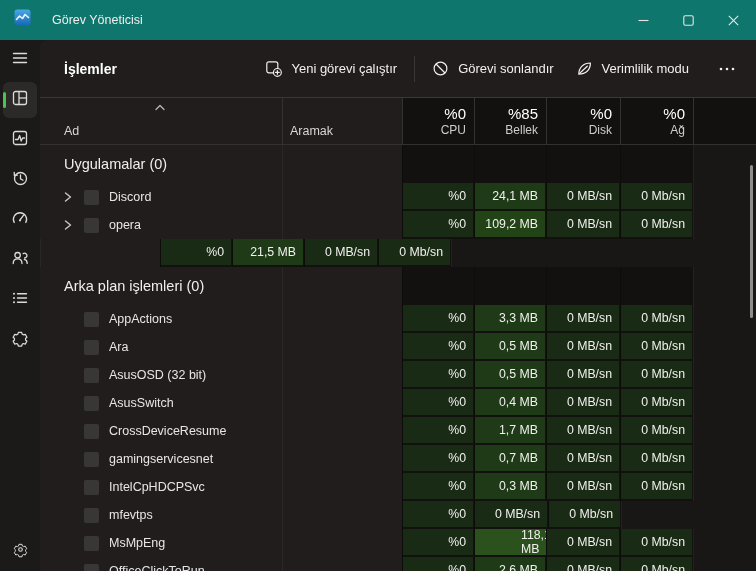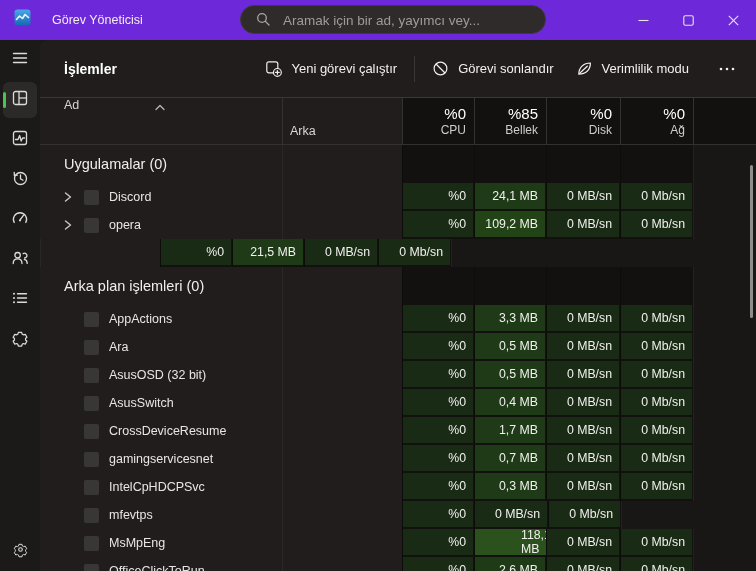--- a/index.html
+++ b/index.html
@@ -2,21 +2,21 @@
 <html style="--accent: #4cc254; --heat-base: #1a2b15; --heat-mem: #1e3a17; --heat-mem-mid: #224316; --heat-mem-high: #2b511c;"><head>
 <meta charset="utf-8">
 <style>
   html,body{margin:0;padding:0;background:#000;}
   .window{
     position:relative;width:756px;height:571px;overflow:hidden;
     background:#1c1a19;font-family:"Liberation Sans",sans-serif;
     -webkit-font-smoothing:antialiased;color:#e8e6e5;
   }
   
-  .titlebar{position:absolute;top:0;left:0;right:0;height:40px;background:#6d28d9;}
+  .titlebar{position:absolute;top:0;left:0;right:0;height:40px;background:#0f766e;}
   .app-icon{position:absolute;left:14px;top:9px;width:17px;height:17px;}
   .app-title{position:absolute;left:52px;top:0;height:40px;display:flex;align-items:center;
     font-size:12.5px;color:#f0eeed;}
   .searchbox{position:absolute;left:240px;top:5px;width:306px;height:29px;background:#2e2b2a;
     border:1px solid #3d3a39;border-radius:16px;box-sizing:border-box;}
   .searchbox svg{position:absolute;left:15px;top:6px;}
   .searchbox input{position:absolute;left:40px;top:0;width:250px;height:27px;background:transparent;
     border:none;outline:none;color:#cfcdcc;font-size:13.5px;font-family:"Liberation Sans",sans-serif;}
   .searchbox input::placeholder{color:#9e9c9b;opacity:1;}
   .win-controls{position:absolute;right:0;top:0;height:40px;display:flex;}
@@ -38,21 +38,21 @@
   .toolbar-title{font-size:14px;font-weight:700;color:#fff;margin-left:24px;}
   .toolbar-right{margin-left:auto;display:flex;align-items:center;margin-right:10px;text-align:center;}
   .tb-btn{display:flex;align-items:center;gap:9px;padding:7px 11px;border-radius:5px;
     font-size:13px;color:#f2f0ef;white-space:nowrap;}
   .tb-sep{width:1px;height:26px;background:#3a3836;margin:0 6px;}
   .tb-more{padding:7px 10px;margin-left:8px;display:flex;align-items:center;}
   
   .table-header{position:absolute;top:57px;left:0;right:0;height:48px;box-sizing:border-box;
     border-top:1px solid #3a3837;border-bottom:1px solid #323030;display:flex;}
   .th{box-sizing:border-box;position:relative;}
-  .th-name{width:242px;display:flex;padding:0 0 6px 24px;
+  .th-name{width:242px;display:flex;align-items:flex-end;padding:0 0 6px 24px;
     font-size:12.5px;color:#d8d6d5;}
   .th-name .sort-caret{position:absolute;top:3px;left:113px;}
   .th-status{width:120px;border-left:1px solid #343231;display:flex;align-items:flex-end;
     padding:0 0 6px 7px;font-size:12.5px;color:#d8d6d5;}
   .th-num{border-left:1px solid #343231;background:#121110;display:flex;flex-direction:column;
     justify-content:center;align-items:flex-end;padding-right:8px;gap:1px;}
   .th-num .pct{font-size:15px;color:#ffffff;}
   .th-num .lbl{font-size:12px;color:#cfcdcc;}
   .th-gutter{flex:1;border-left:1px solid #343231;background:#121110;}
   .w-cpu{width:72px;}.w-mem{width:72px;}.w-disk{width:74px;}.w-net{width:73px;}
@@ -91,27 +91,20 @@
             <linearGradient id="g1" x1="0" y1="0" x2="0" y2="1">
           <stop offset="0" stop-color="#4aa8e8"></stop>
               <stop offset="1" stop-color="#1668b4"></stop>
         </linearGradient>
           </defs>
         <rect x="0.5" y="0.5" width="16" height="16" rx="3" fill="url(#g1)"></rect>
         <polyline points="2.5,10.5 5.5,7 8.5,9.5 11,5.5 14.5,8.5" fill="none" stroke="#eaf6ff" stroke-width="1.6" stroke-linecap="round" stroke-linejoin="round"></polyline>
       </svg>
     </div>
     <div class="app-title">Görev Yöneticisi</div>
-    <div class="searchbox">
-      <svg width="15" height="15" viewBox="0 0 15 15">
-        <circle cx="6" cy="6" r="4.3" fill="none" stroke="#a8a6a5" stroke-width="1.3"></circle>
-        <line x1="9.4" y1="9.4" x2="13" y2="13" stroke="#a8a6a5" stroke-width="1.3" stroke-linecap="round"></line>
-      </svg>
-      <input type="text" placeholder="Aramak için bir ad, yayımcı vey..." style="">
-    </div>
     <div class="win-controls">
       <div class="win-btn">
         <svg width="11" height="11" viewBox="0 0 11 11">
           <line x1="0.5" y1="5.5" x2="10.5" y2="5.5" stroke="#e8e6e5" stroke-width="1.1"></line>
         </svg>
       </div>
       <div class="win-btn">
         <svg width="11" height="11" viewBox="0 0 11 11">
           <rect x="0.8" y="0.8" width="9.4" height="9.4" rx="1.5" fill="none" stroke="#e8e6e5" stroke-width="1.1"></rect>
         </svg>
@@ -280,21 +273,21 @@
     <div class="table-header">
       <div class="th th-name">
         <span class="sort-caret">
           <svg width="14" height="9" viewBox="0 0 14 9">
             <polyline points="3,6.5 7,2.5 11,6.5" fill="none" stroke="#b8b6b5" stroke-width="1.3" stroke-linejoin="round" stroke-linecap="round"></polyline>
           </svg>
         </span>
         <span>Ad</span>
       </div>
       <div class="th th-status">
-        <span>Arka</span>
+        <span>Aramak</span>
       </div>
       <div id="summary-headers" style="display:flex;">
           <div class="th th-num w-cpu">
             <div class="pct">%0</div>
             <div class="lbl">CPU</div>
           </div>
           <div class="th th-num w-mem">
             <div class="pct">%85</div>
             <div class="lbl">Bellek</div>
           </div>

